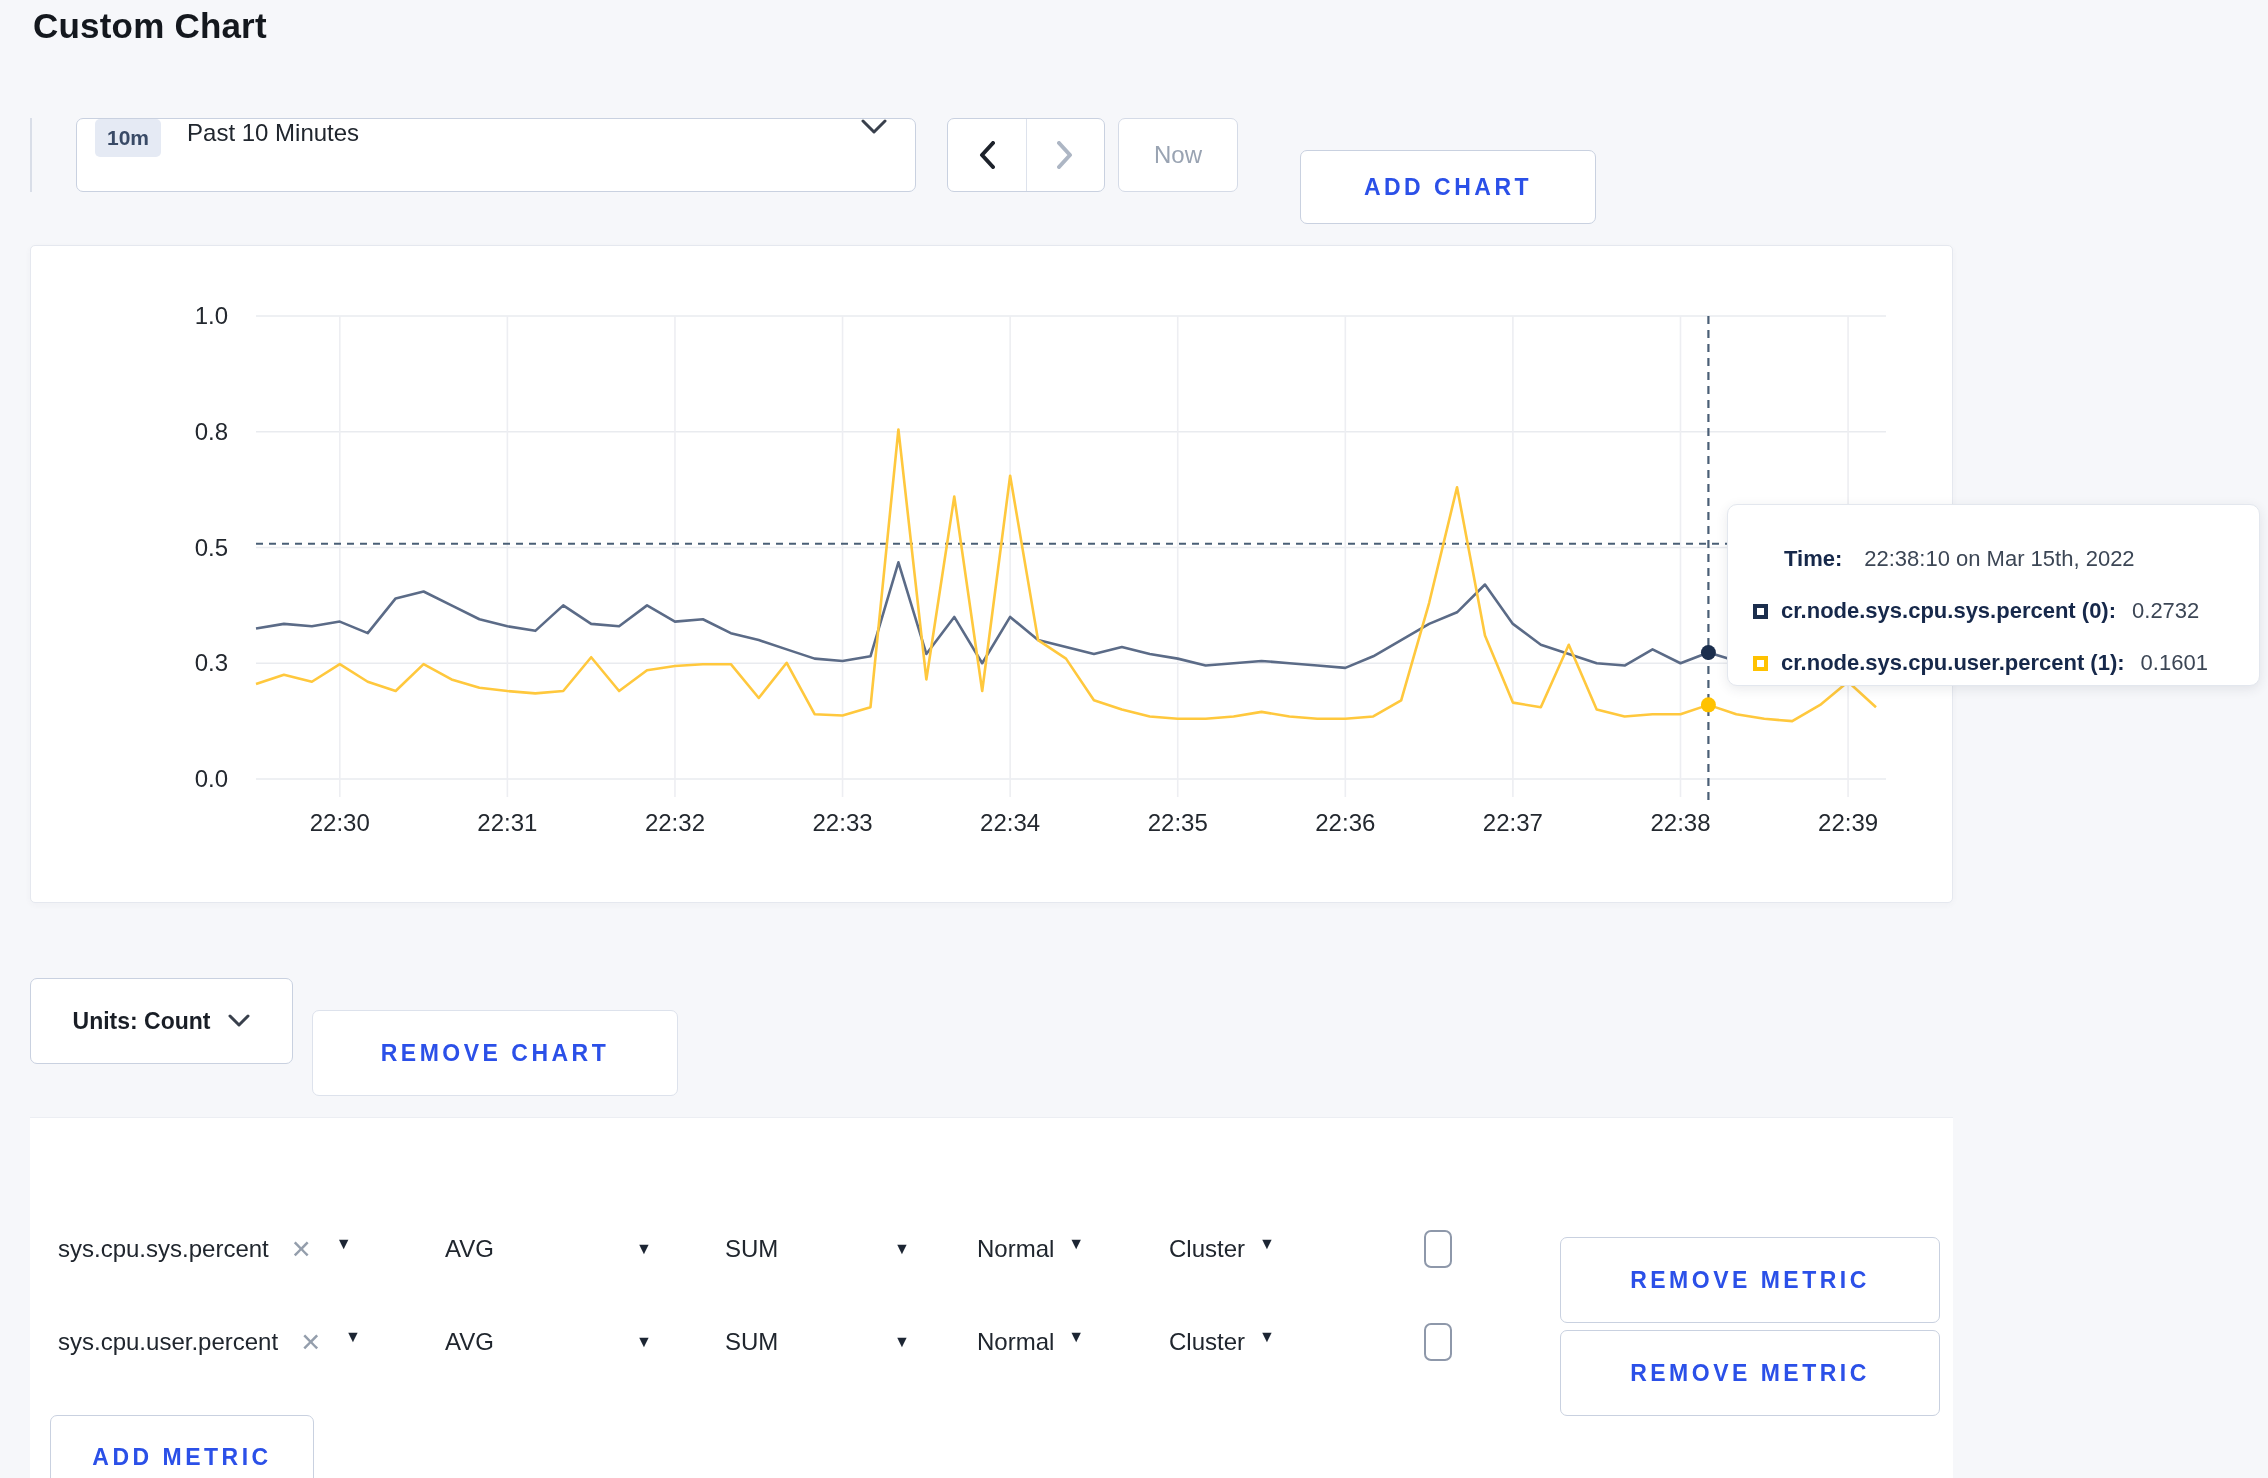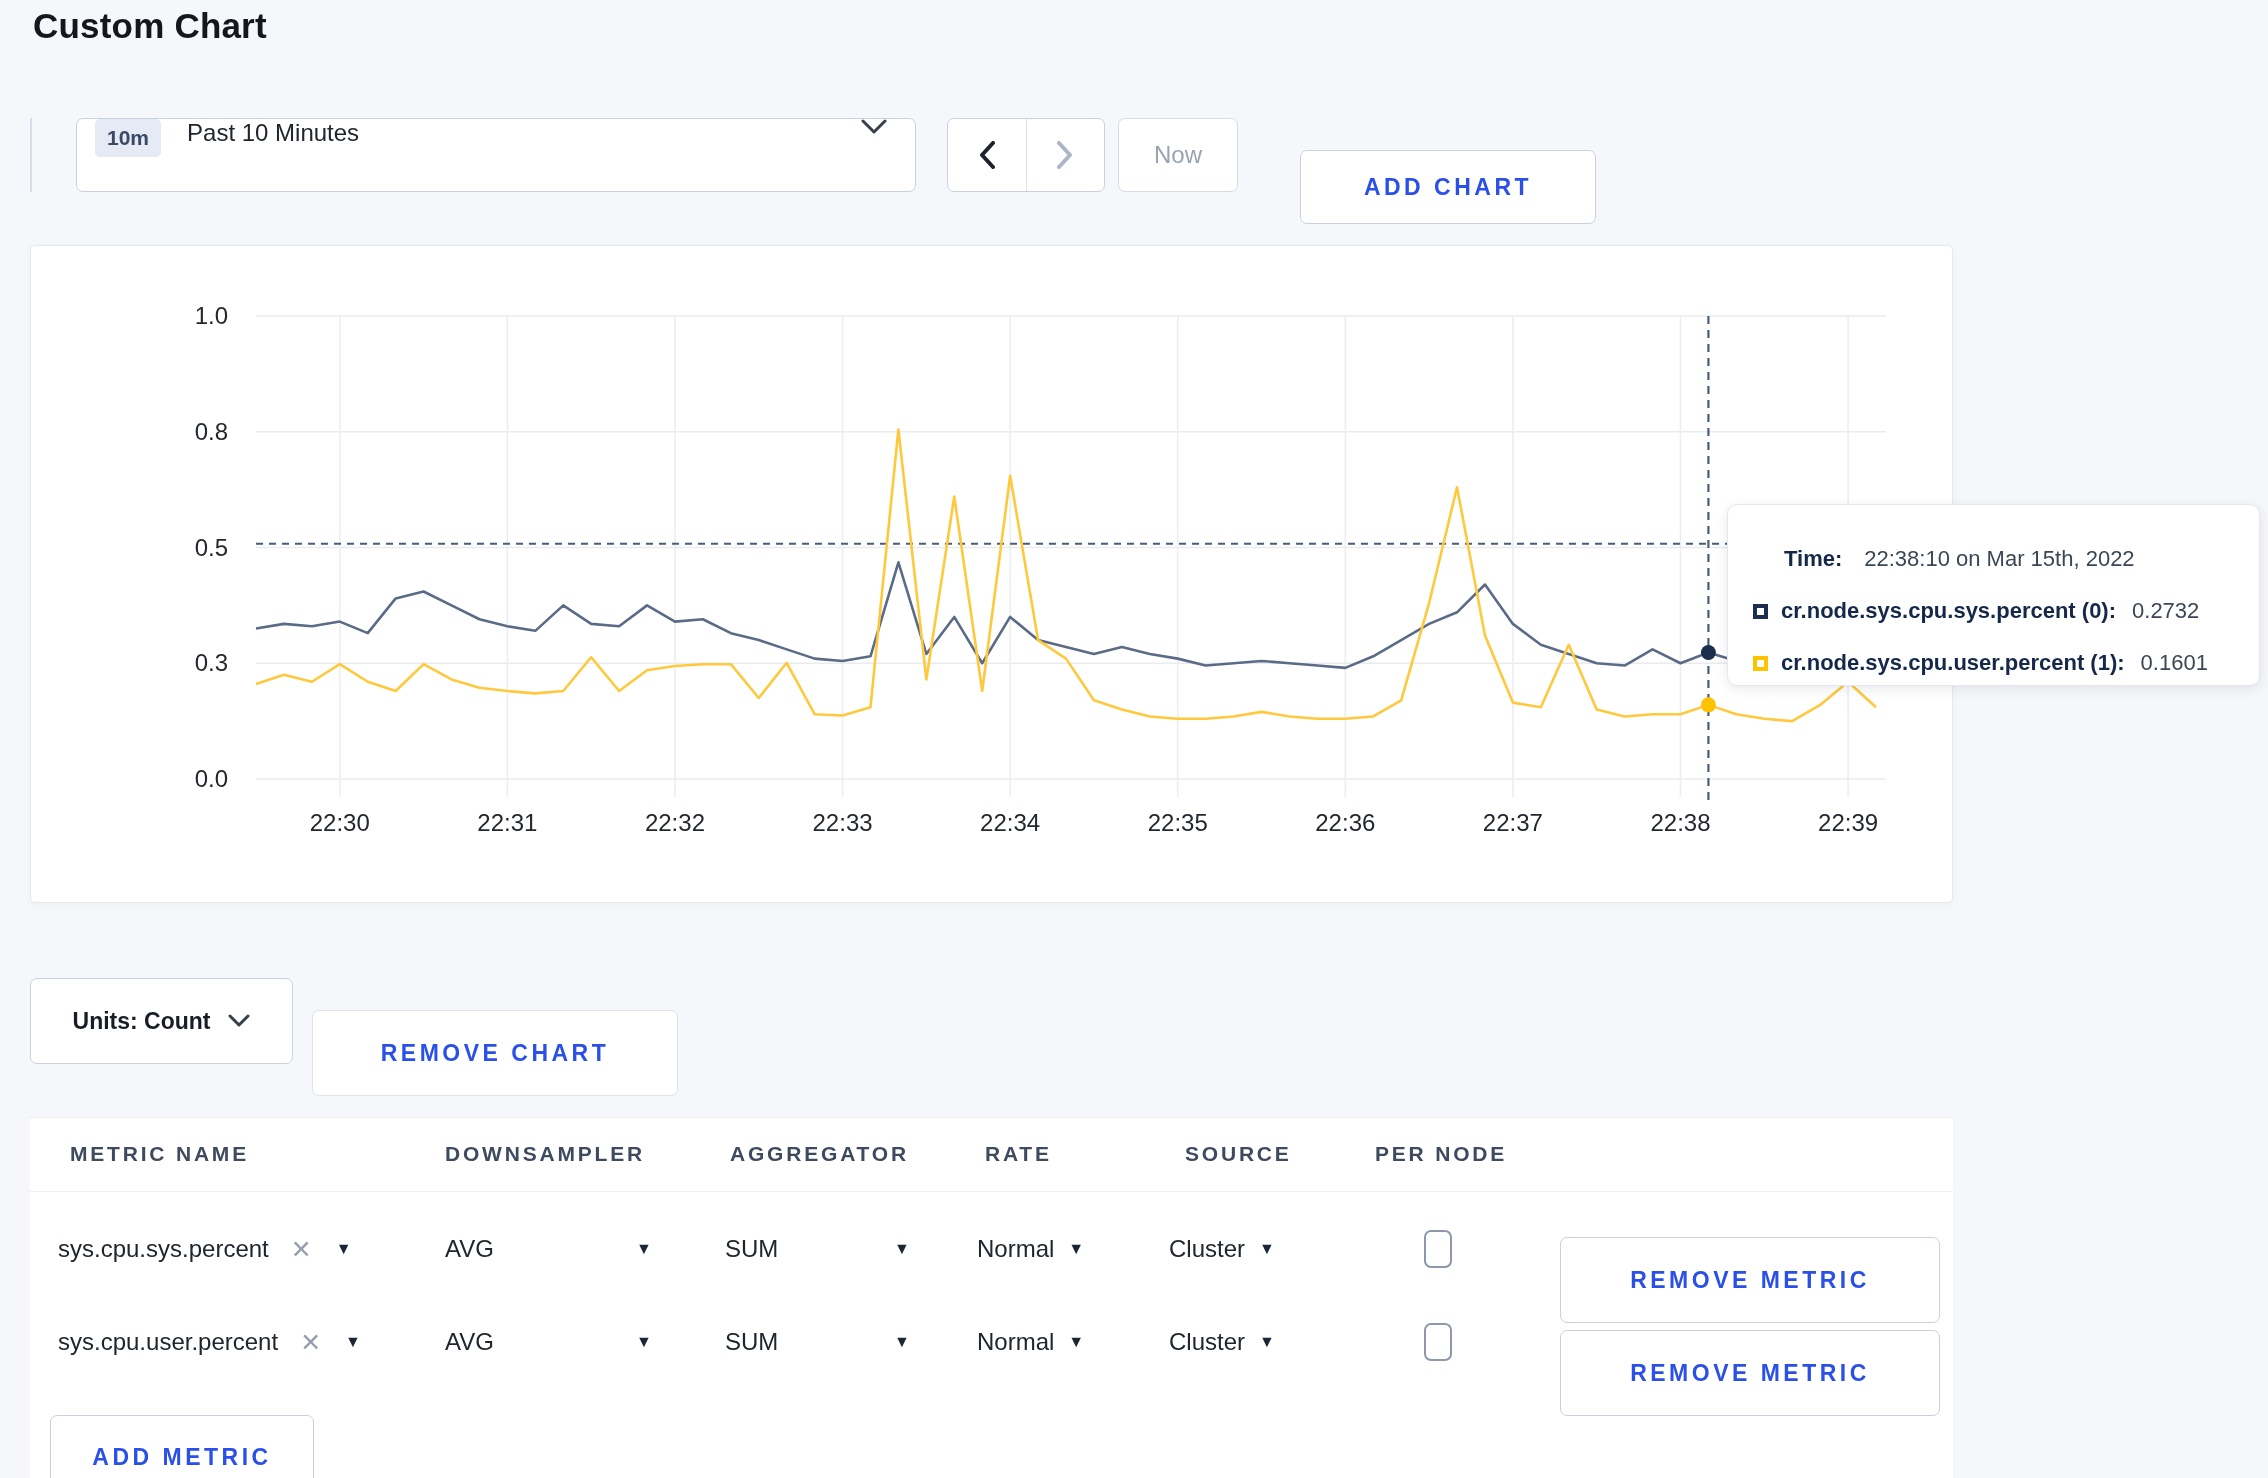--- a/index.html
+++ b/index.html
@@ -34,21 +34,21 @@
 
   
   .units-btn { position:absolute; left:30px; top:978px; width:263px; height:86px; background:#fff; border:1.5px solid #c9d1e0; border-radius:7px; display:flex; align-items:center; justify-content:center; gap:18px; font-size:23px; font-weight:700; color:#191e26; font-family:inherit; cursor:pointer; }
   .remove-chart-btn { position:absolute; left:312px; top:978px; width:366px; height:86px; border-color:#dde2ec; }
 
   
   .metrics-table { position:absolute; left:30px; top:1117px; width:1923px; height:361px; background:#fff; border-top:1.5px solid #eceef3; }
   .mt-head { position:absolute; top:0; height:74px; width:100%; border-bottom:1.5px solid #f0f1f5; }
   .mt-h { position:absolute; top:24px; font-size:21px; font-weight:600; letter-spacing:2.8px; color:#3e4a5e; white-space:nowrap; }
   .mt-row { position:absolute; width:100%; height:93px; }
-  .cell { position:absolute; top:50%; transform:translateY(-50%); font-size:24px; color:#20262e; white-space:nowrap; display:flex; align-items:center; cursor:pointer; }
+  .cell { position:absolute; top:50%; transform:translateY(-50%); font-size:24px; color:#20262e; white-space:nowrap; display:flex; cursor:pointer; }
   .x-icon { color:#949eac; font-size:25px; margin-left:22px; }
   .tri { color:#1c2533; font-size:16px; margin-left:24px; }
   .tri-abs { position:absolute; top:50%; transform:translateY(-50%); color:#1c2533; font-size:16px; cursor:pointer; }
   .checkbox { position:absolute; left:1394px; top:50%; transform:translateY(-50%); width:28px; height:38px; border:2.5px solid #8e98aa; border-radius:7px; background:#fff; cursor:pointer; }
   .remove-metric-btn { position:absolute; left:1530px; width:380px; height:86px; }
   .add-metric-btn { position:absolute; left:20px; top:265px; width:264px; height:84px; border-color:#c9d1e0; }
 </style>
 </head>
 <body>
 
@@ -140,28 +140,20 @@
 
 <button class="units-btn">
   <span>Units: Count</span>
   <svg width="22" height="14" viewBox="0 0 22 14">
       <path d="M2 2 L11 11 L20 2" fill="none" stroke="#39404c" stroke-width="3" stroke-linecap="round" stroke-linejoin="round"></path>
     </svg>
 </button>
 <button class="blue-btn remove-chart-btn">REMOVE CHART</button>
 
 <div class="metrics-table">
-  <div class="mt-head">
-    <span class="mt-h" style="left:40px">METRIC NAME</span>
-    <span class="mt-h" style="left:415px">DOWNSAMPLER</span>
-    <span class="mt-h" style="left:700px">AGGREGATOR</span>
-    <span class="mt-h" style="left:955px">RATE</span>
-    <span class="mt-h" style="left:1155px">SOURCE</span>
-    <span class="mt-h" style="left:1345px">PER NODE</span>
-  </div>
 
   <div class="mt-row" style="top:84px">
     <div class="cell" style="left:28px">
       <span>sys.cpu.sys.percent</span>
       <span class="x-icon">✕</span>
       <span class="tri">▼</span>
     </div>
     <div class="cell" style="left:415px">
         <span>AVG</span>
       </div>

